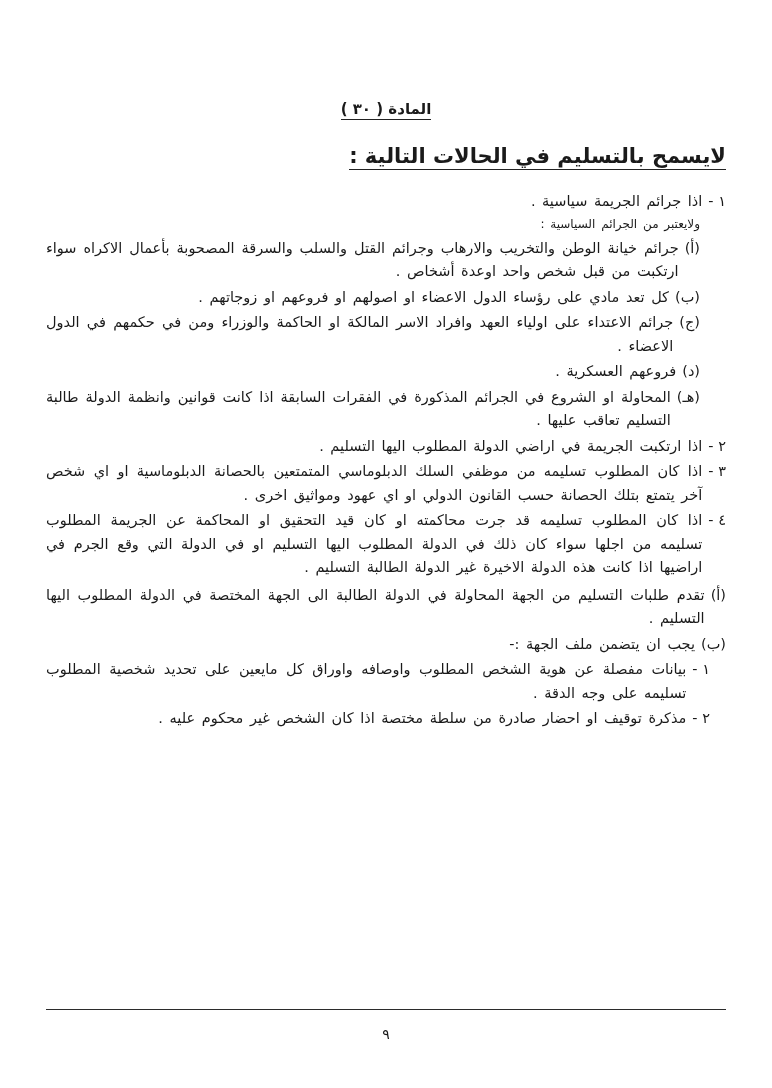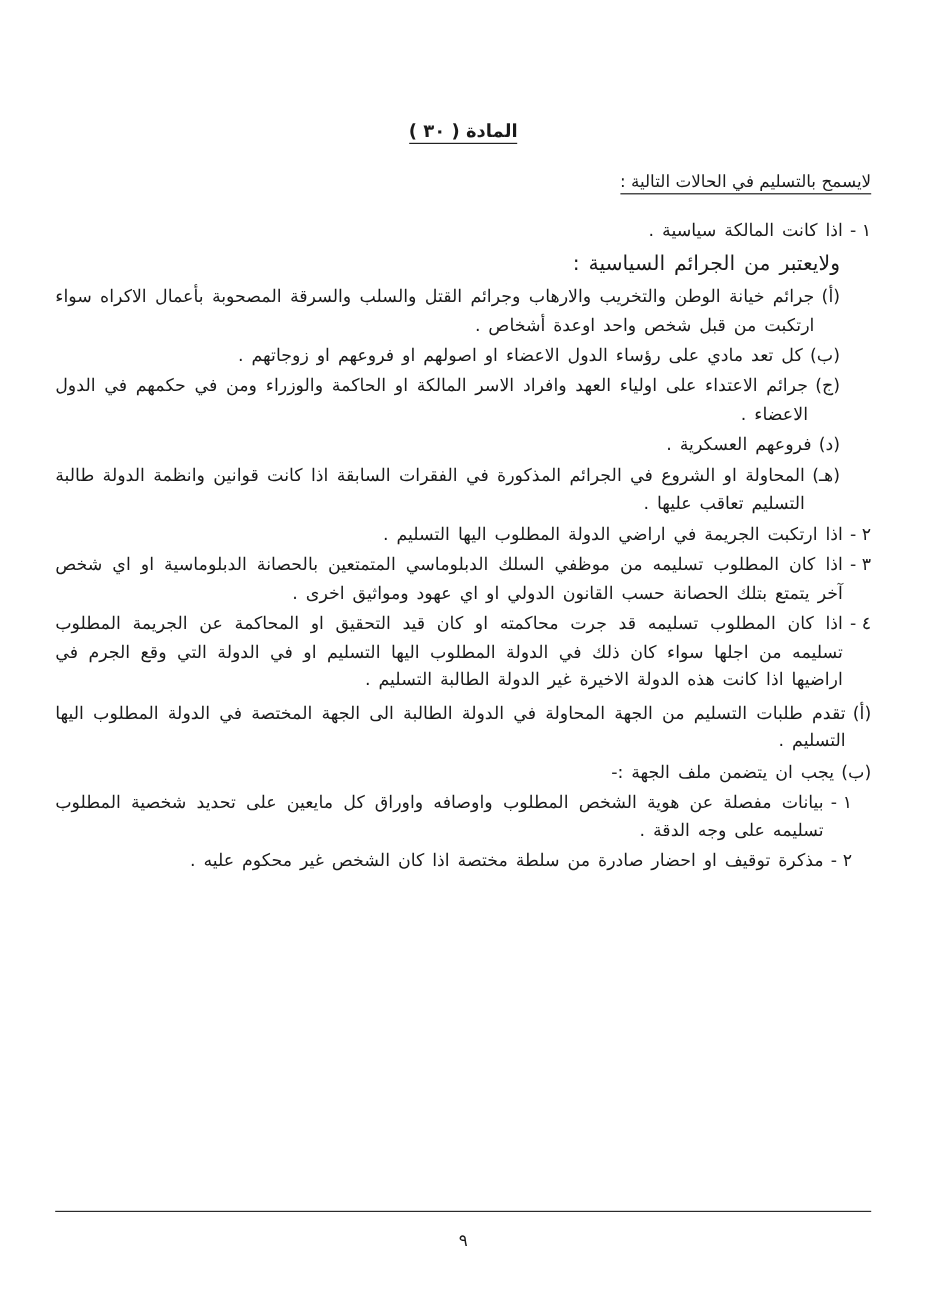--- a/index.html
+++ b/index.html
@@ -39,22 +39,22 @@
   .article-heading span {
     border-bottom: 1px solid #222;
     padding-bottom: 1px;
   }
   .article-heading.second {
     margin-top: 34px;
     margin-bottom: 24px;
   }
 
   .lead-line {
-    font-size: 14px;
-    font-weight: 400;
+    font-size: 21px;
+    font-weight: 700;
     margin: 0 0 22px 0;
     text-align: right;
     letter-spacing: 0.5px;
   }
   .lead-line span {
     border-bottom: 1px solid #222;
     padding-bottom: 1px;
   }
 
   
@@ -77,21 +77,21 @@
     text-align: justify;
     text-justify: inter-word;
     letter-spacing: 0.4px;
     word-spacing: 2px;
   }
   .item.lvl1 { margin-right: 0px; }
   .item.lvl2 { margin-right: 26px; }
   .item.lvl3 { margin-right: 16px; }
 
   .plain-para {
-    font-size: 17px;
+    font-size: 12px;
     line-height: 1.62;
     margin: 0 26px 2px 0;
     text-align: justify;
     letter-spacing: 0.4px;
     word-spacing: 2px;
   }
 
   
   .footer-rule {
     position: absolute;
@@ -123,21 +123,21 @@
       <div class="article-heading">
         <span>المادة ( ٣٠ )</span>
       </div>
 
       <div class="lead-line">
         <span>لايسمح بالتسليم في الحالات التالية :</span>
       </div>
 
       <div class="item lvl1">
         <div class="marker">١ -</div>
-        <div class="text">اذا كانت المالكة سياسية .</div>
+        <div class="text">اذا جرائم الجريمة سياسية .</div>
       </div>
 
       <div class="plain-para">ولايعتبر من الجرائم السياسية :</div>
 
       <div class="item lvl2">
         <div class="marker">(أ)</div>
         <div class="text">جرائم خيانة الوطن والتخريب والارهاب وجرائم القتل والسلب والسرقة المصحوبة بأعمال الاكراه سواء ارتكبت من قبل شخص واحد اوعدة أشخاص .</div>
       </div>
 
       <div class="item lvl2">

